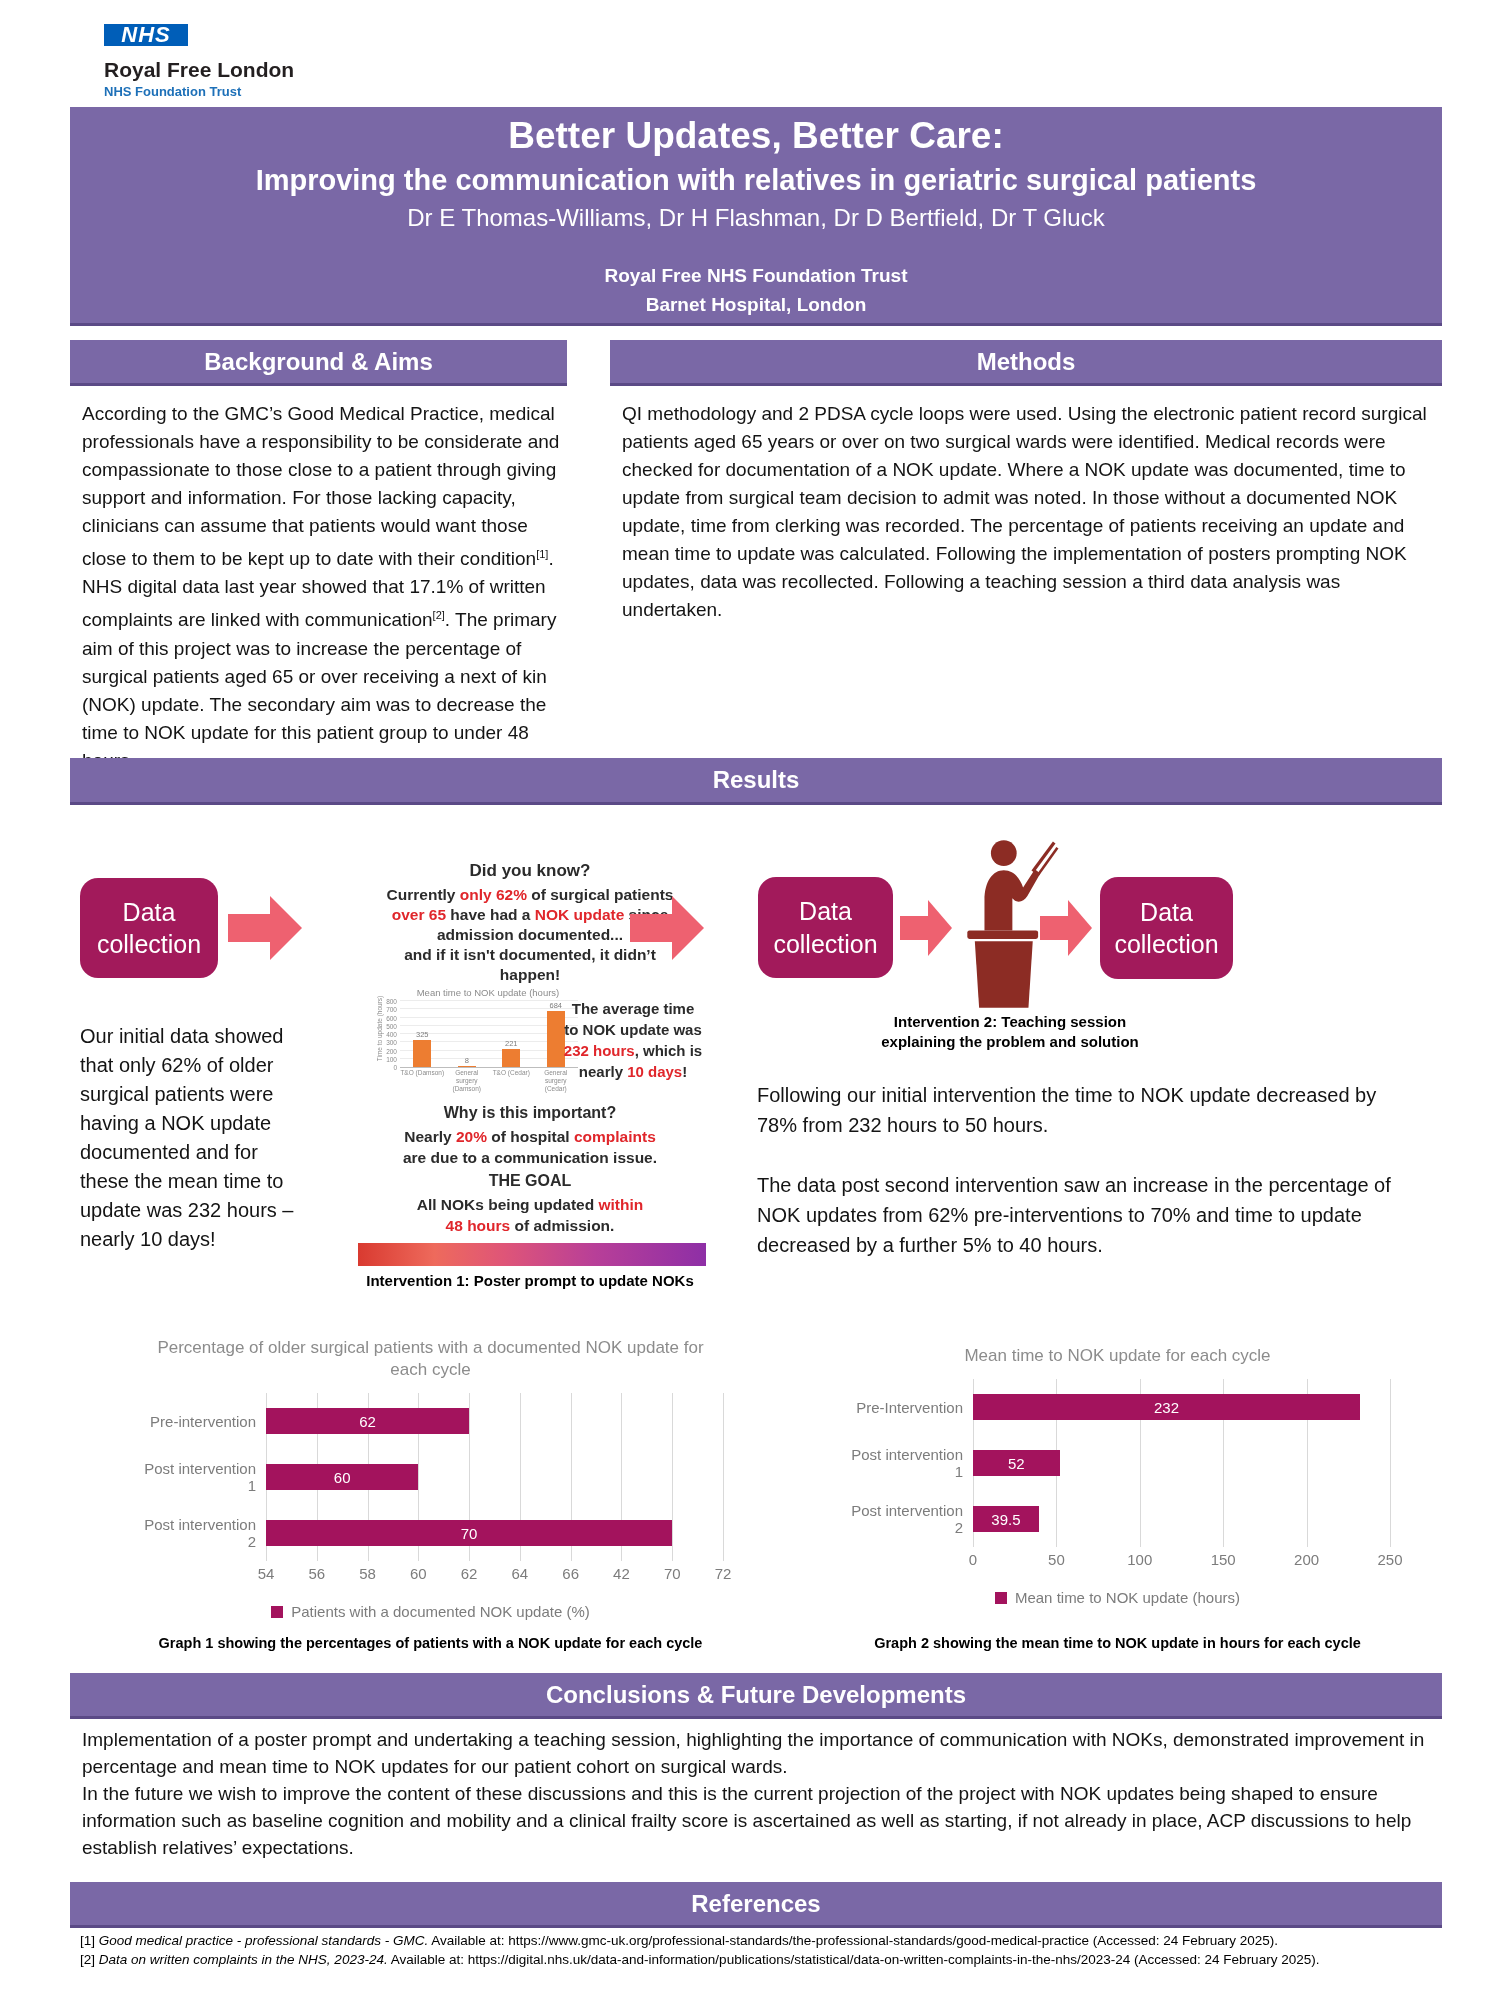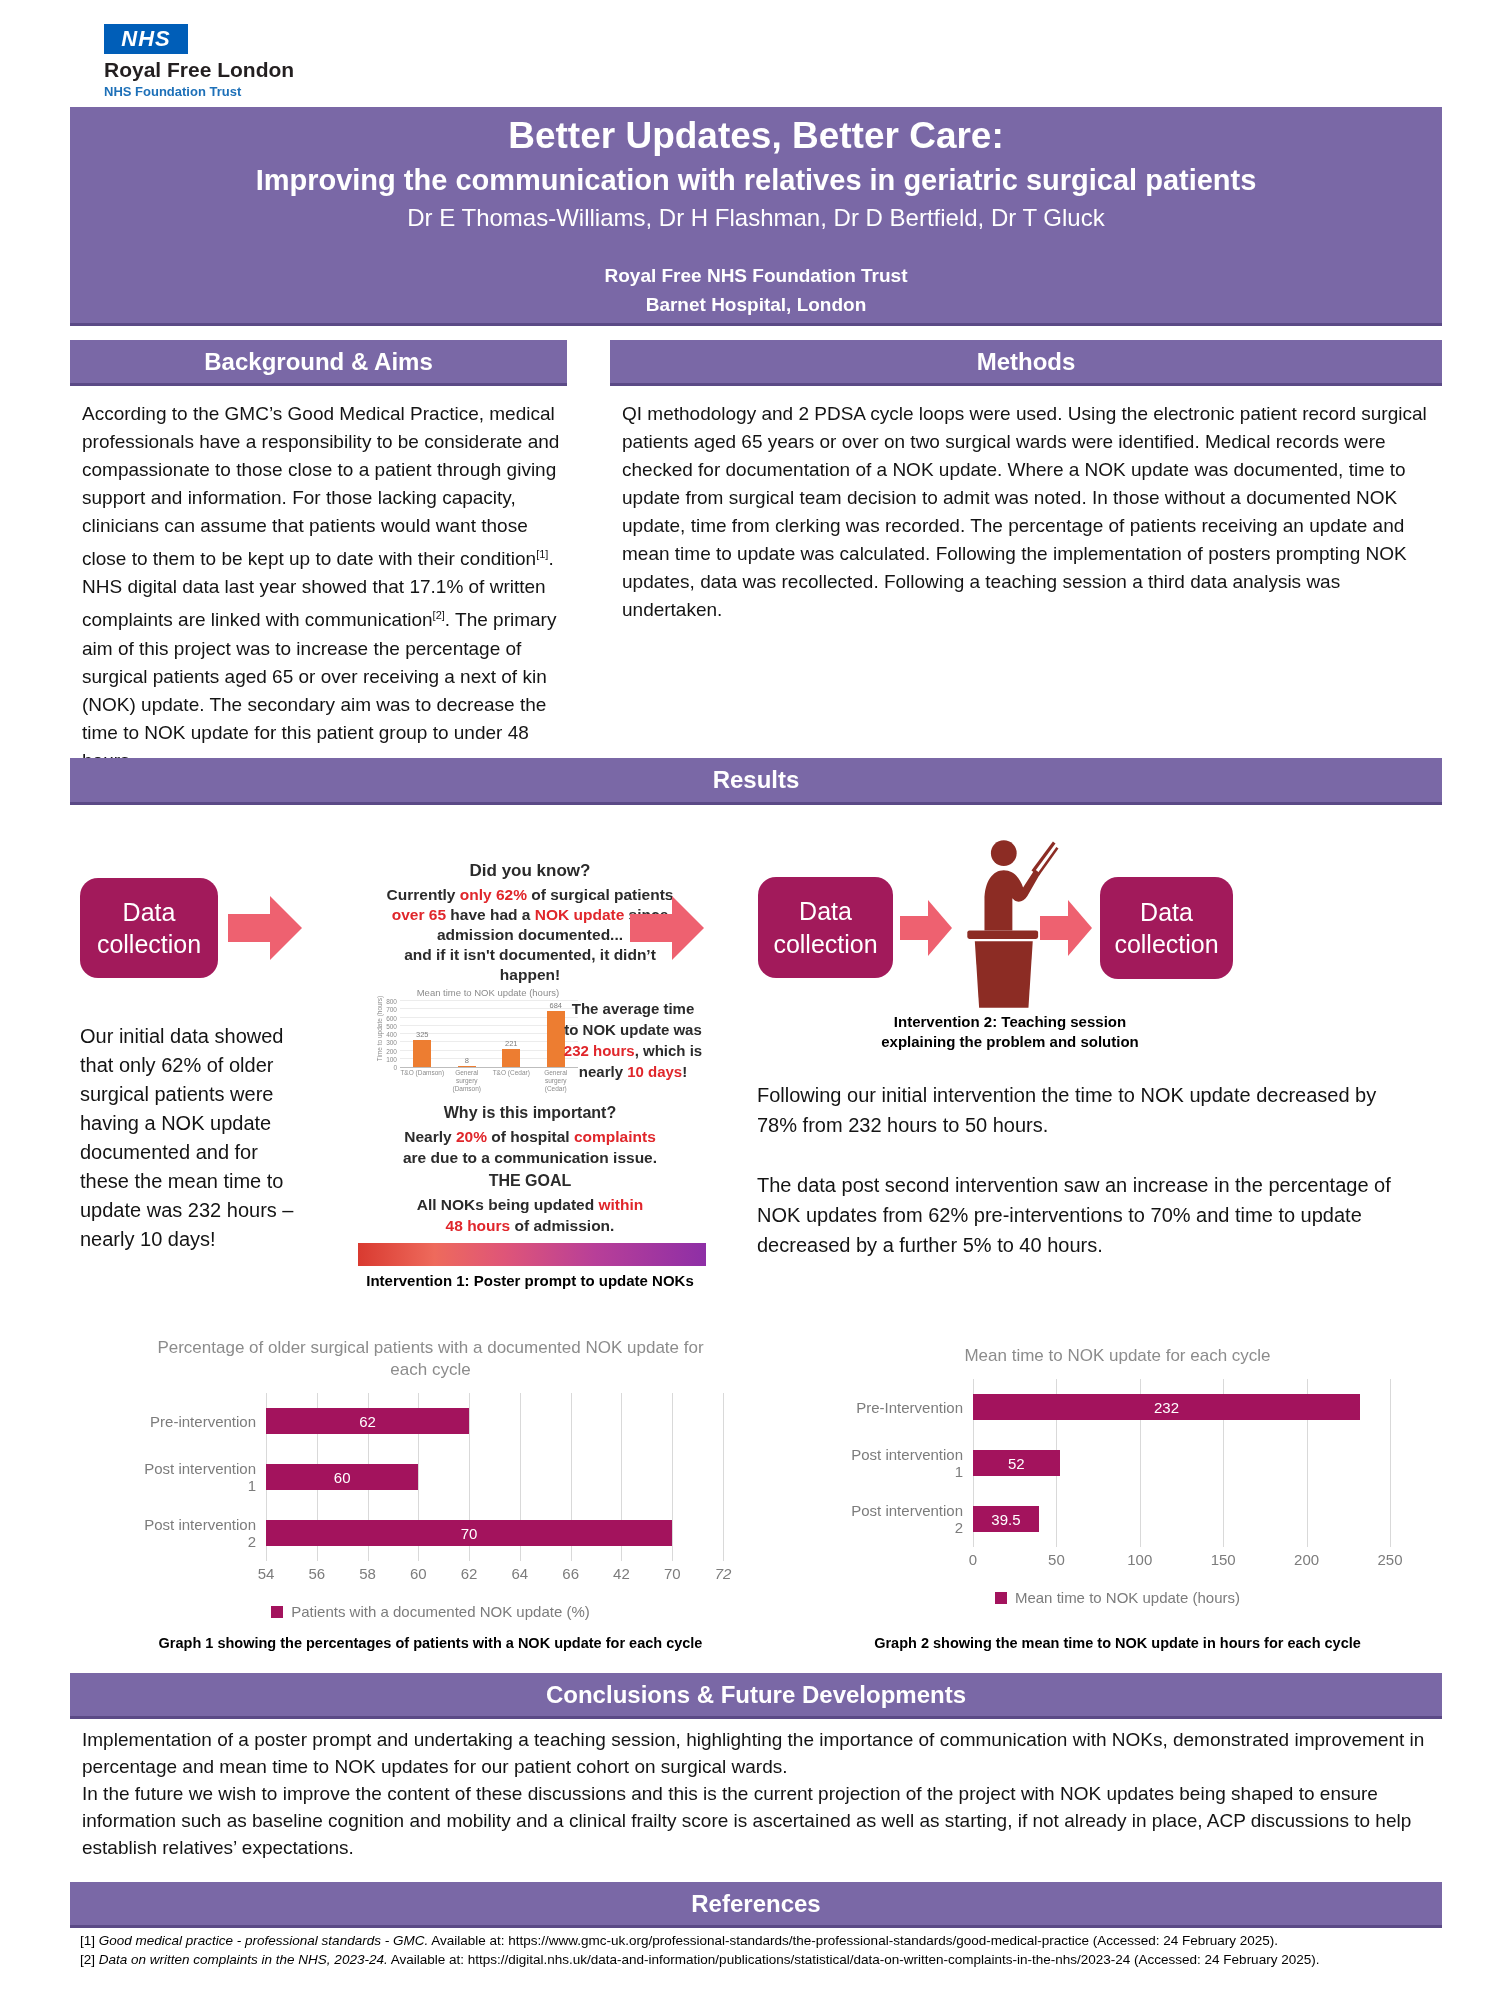--- a/index.html
+++ b/index.html
@@ -1,19 +1,19 @@
 <!DOCTYPE html>
 <html><head>
 <meta charset="utf-8">
 <style>
   html,body{margin:0;padding:0;background:#fff;}
   .page{position:relative;width:1512px;height:2016px;background:#fff;overflow:hidden;
         font-family:"Liberation Sans","DejaVu Sans",sans-serif;color:#111;}
   
-  .nhs-box{position:absolute;left:104px;top:24px;width:84px;height:30px;background:#005EB8;
+  .nhs-box{position:absolute;left:104px;top:24px;width:84px;height:22px;background:#005EB8;
            display:flex;align-items:center;justify-content:center;}
   .nhs-box span{color:#fff;font-weight:bold;font-style:italic;font-size:22px;letter-spacing:1px;}
   .logo-org{position:absolute;left:104px;top:58px;font-size:21px;font-weight:bold;color:#231f20;}
   .logo-sub{position:absolute;left:104px;top:84px;font-size:13px;font-weight:bold;color:#1d70b8;}
   
   .banner{position:absolute;background:#7A68A6;border-bottom:3px solid #5B4A86;color:#fff;
           font-weight:bold;display:flex;align-items:center;justify-content:center;}
   .title-banner{position:absolute;left:70px;top:107px;width:1372px;height:216px;background:#7A68A6;
           border-bottom:3px solid #5B4A86;color:#fff;text-align:center;
           display:flex;flex-direction:column;align-items:center;justify-content:center;gap:7px;}
@@ -230,21 +230,21 @@
           <div class="hc-ticks">
             <span class="hc-tick" style="left: 0%;">54</span>
             <span class="hc-tick" style="left: 11.1111%;">56</span>
             <span class="hc-tick" style="left: 22.2222%;">58</span>
             <span class="hc-tick" style="left: 33.3333%;">60</span>
             <span class="hc-tick" style="left: 44.4444%;">62</span>
             <span class="hc-tick" style="left: 55.5556%;">64</span>
             <span class="hc-tick" style="left: 66.6667%;">66</span>
             <span class="hc-tick" style="left: 77.7778%;">42</span>
             <span class="hc-tick" style="left: 88.8889%;">70</span>
-            <span class="hc-tick" style="left: 100%; font-style: italic;">72</span>
+            <span class="hc-tick" style="left: 100%;">72</span>
           </div>
         </div>
       </div>
       <div class="hc-legend">
         <span class="hc-sq" style="background: rgb(163, 19, 93);"></span>
         <span>Patients with a documented NOK update (%)</span>
       </div>
     </div>
   <div class="caption" style="left:138px;top:1634px;width:585px;font-size:14.5px;">Graph 1 showing the percentages of patients with a NOK update for each cycle</div>
 

